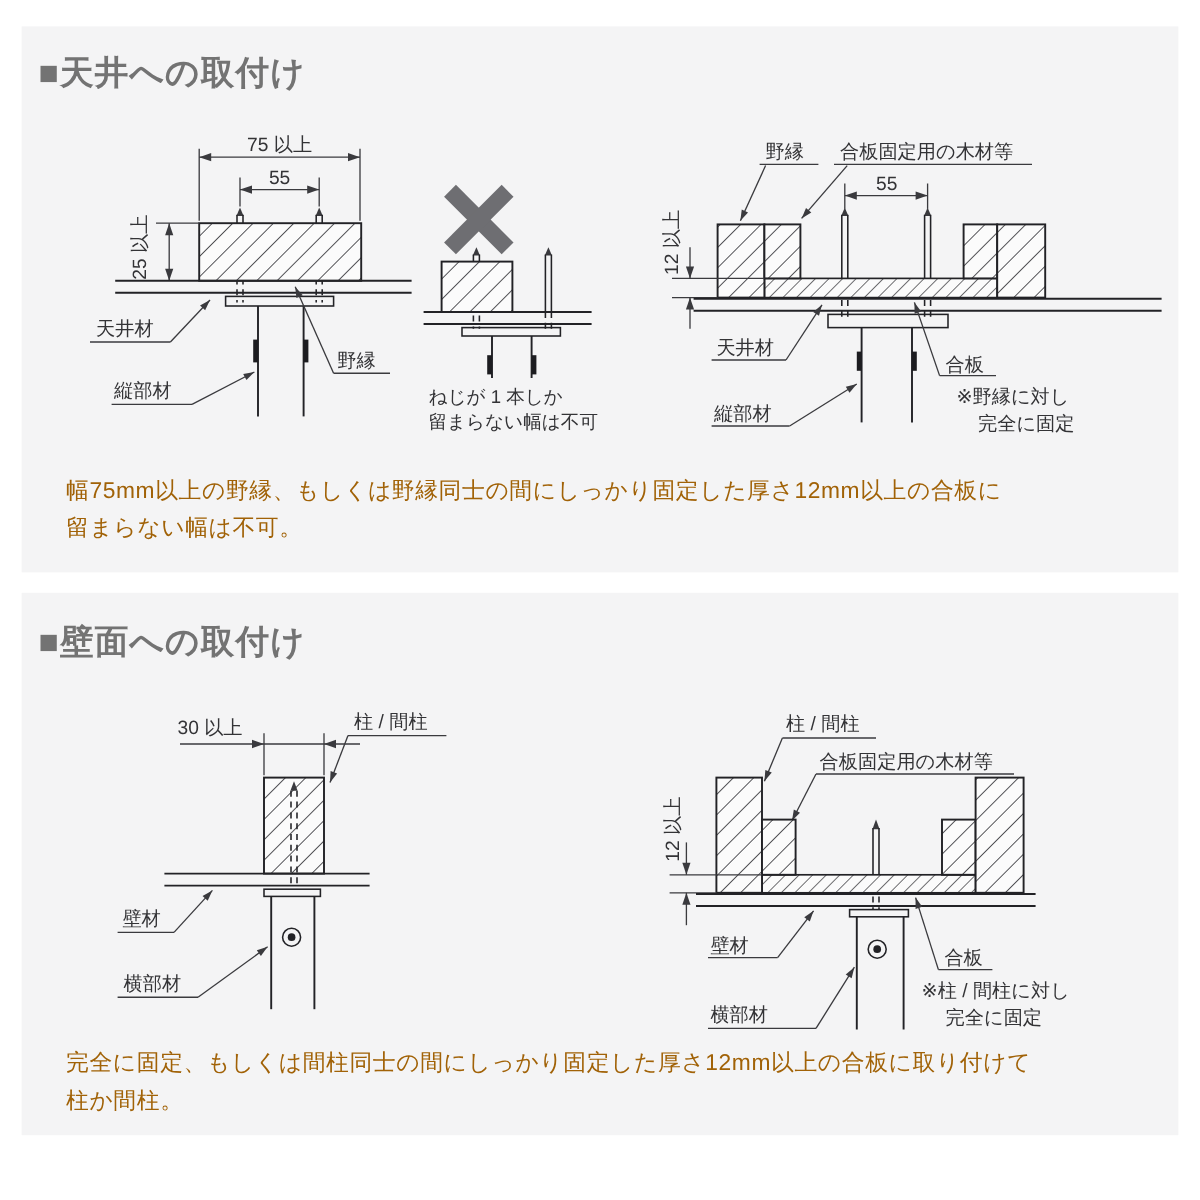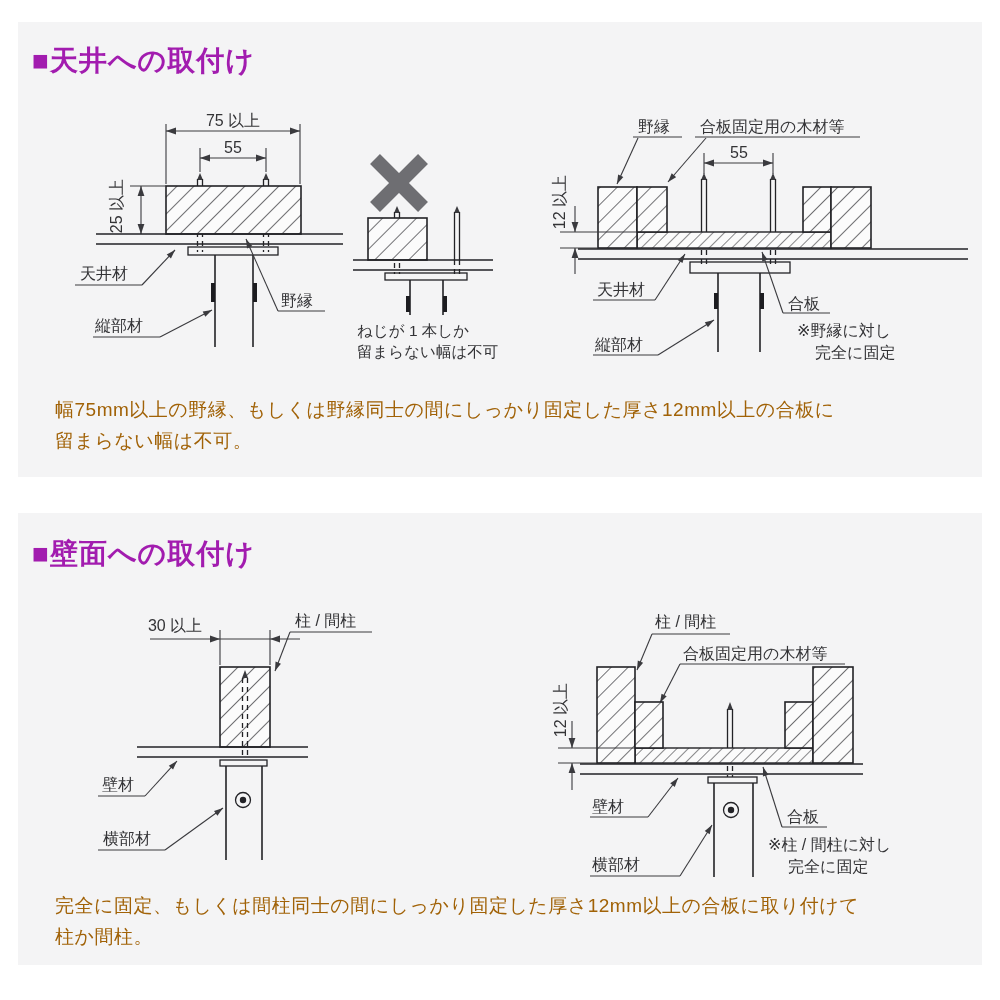--- a/index.html
+++ b/index.html
@@ -1,23 +1,23 @@
 <!DOCTYPE html>
 <html><head>
 <meta charset="utf-8">
 <style>
   * { margin:0; padding:0; box-sizing:border-box; }
   html,body { width:1000px; height:1000px; background:#ffffff;
     font-family:"Liberation Sans","DejaVu Sans",sans-serif; }
   .page { position:relative; width:1000px; height:1000px; background:#ffffff; overflow:hidden; }
   .panel { position:absolute; left:18px; width:964px; background:#f4f4f5; }
   .panel-ceiling { top:22px; height:455px; }
-  .panel-wall    { top:513px; height:452px; }
+  .panel-wall    { top:494px; height:452px; }
   .sec-title { position:absolute; left:14px; top:20px; font-size:28px; font-weight:700;
-    color:#a21caf; letter-spacing:1px; }
+    color:#737373; letter-spacing:1px; }
   .panel-wall .sec-title { top:22px; }
   .body-text { position:absolute; left:37px; right:30px; font-size:19px; color:#a16207;
     line-height:31px; letter-spacing:0.5px; }
   .body-ceiling { top:372px; }
   .body-wall { top:377px; }
   svg.diagram-layer { position:absolute; left:0; top:0; }
   svg text { fill:#333336; font-size:16px; font-family:"Liberation Sans","DejaVu Sans",sans-serif; }
   svg text.cap { font-size:15.5px; }
   .ln   { stroke:#222226; stroke-width:1.6; fill:none; }
   .thin { stroke:#222226; stroke-width:1.3; fill:none; }

